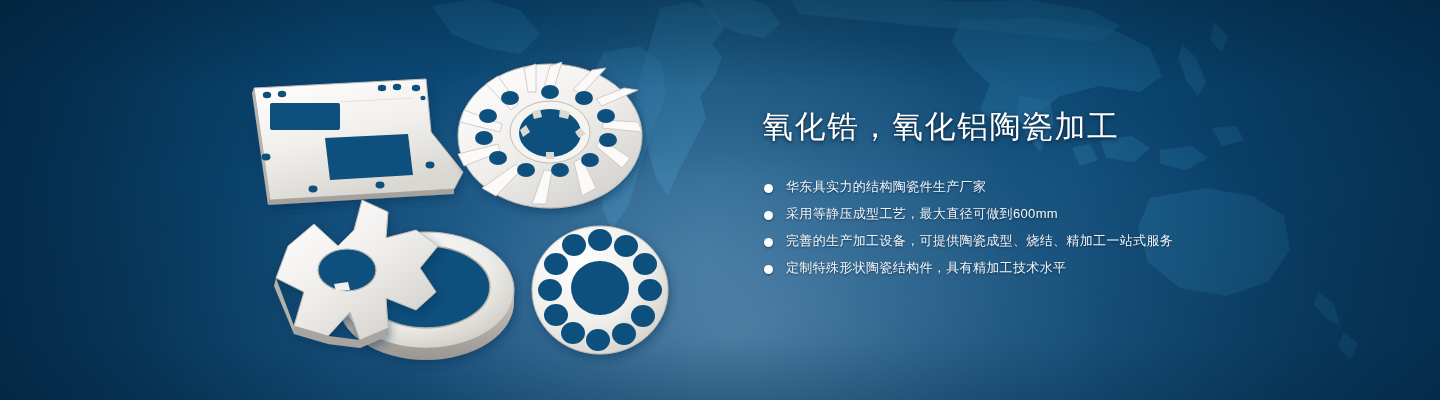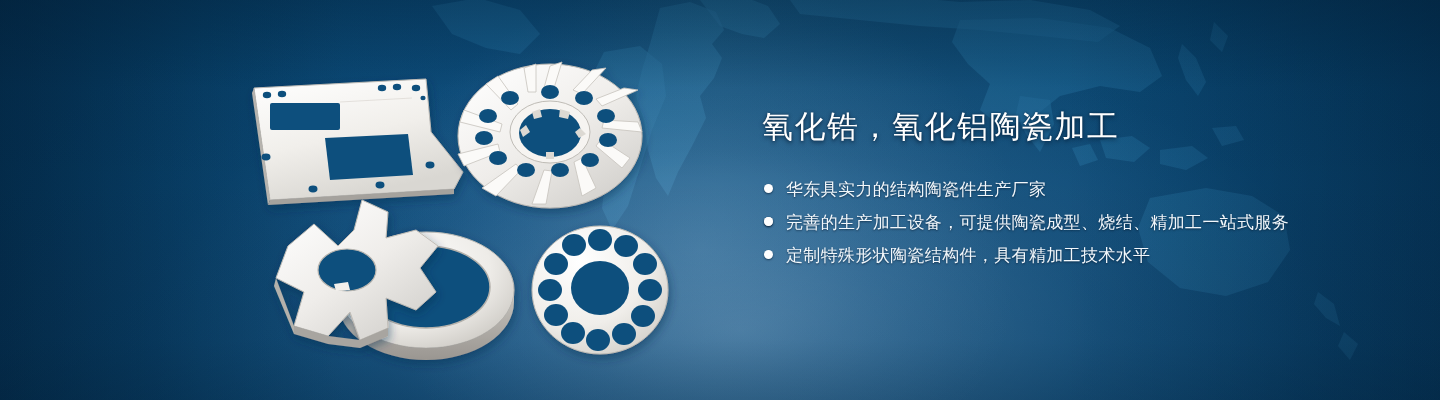--- a/index.html
+++ b/index.html
@@ -82,21 +82,21 @@
   }
   .bullets{
     list-style:none;
     margin:30px 0 0 0;
     padding:0;
   }
   .bullets li{
     position:relative;
     padding-left:24px;
     margin:0 0 7px 0;
-    font-size:17px;
+    font-size:13px;
     line-height:1.55;
     color:#f2f7fb;
     letter-spacing:.35px;
     text-shadow:0 1px 2px rgba(0,20,40,.6);
     white-space:nowrap;
   }
   .bullets li .dot{
     position:absolute;
     left:2px;top:7px;
     width:9px;height:9px;
@@ -297,20 +297,21 @@
   <div class="copy">
     <h1 class="headline">氧化锆，氧化铝陶瓷加工</h1>
 
     <ul class="bullets">
       <li>
         <span class="dot"></span>
         <span>华东具实力的结构陶瓷件生产厂家</span>
       </li>
       <li>
         <span class="dot"></span>
+        <span>采用等静压成型工艺，最大直径可做到600mm</span>
       </li>
       <li>
         <span class="dot"></span>
         <span>完善的生产加工设备，可提供陶瓷成型、烧结、精加工一站式服务</span>
       </li>
       <li>
         <span class="dot"></span>
         <span>定制特殊形状陶瓷结构件，具有精加工技术水平</span>
       </li>
     </ul>

